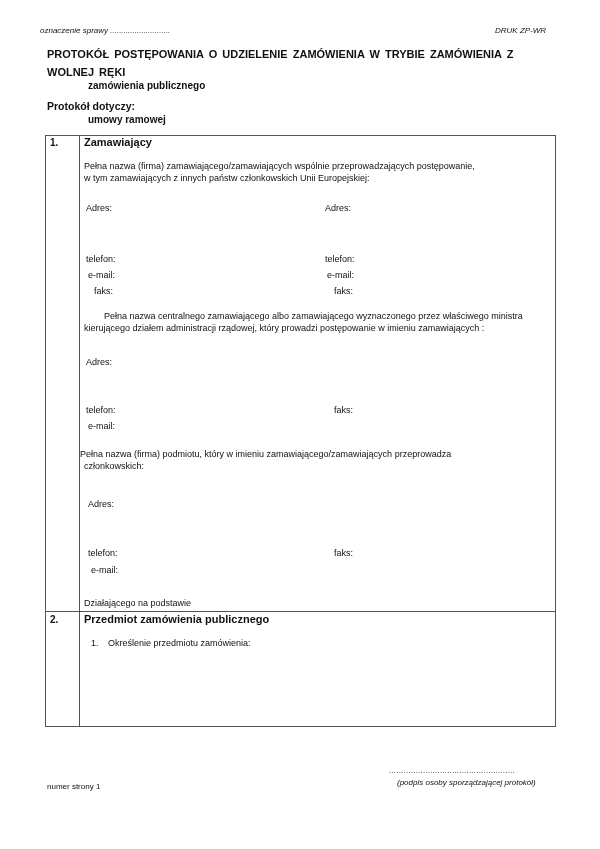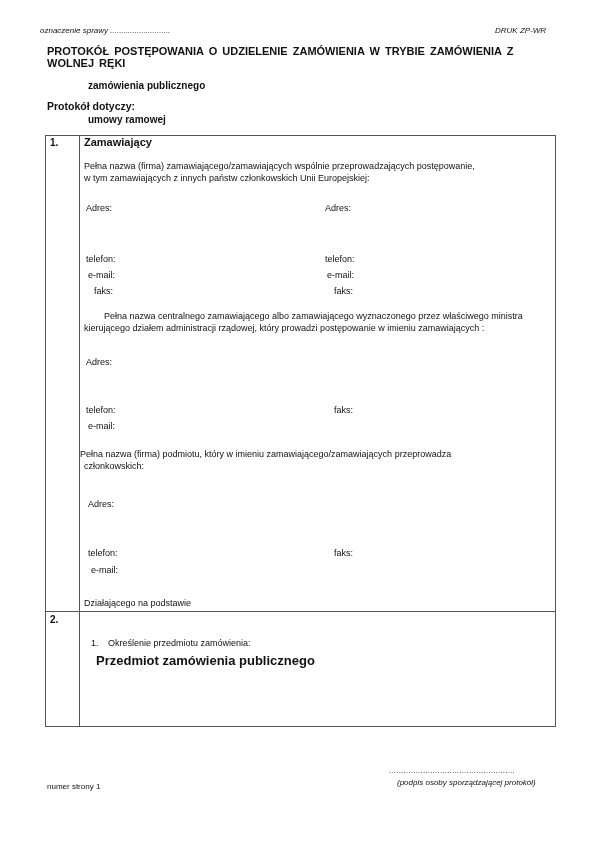--- a/index.html
+++ b/index.html
@@ -1,20 +1,20 @@
 <!DOCTYPE html>
 <html><head>
   <meta charset="utf-8">
   <style>
     html, body { margin:0; padding:0; background:#ffffff; }
     body { width:600px; height:849px; position:relative; overflow:hidden;
       font-family:"Liberation Sans", sans-serif; color:#111; }
     .abs { position:absolute; white-space:nowrap; }
     .small-italic { font-size:8px; font-style:italic; }
-    .title { font-size:11px; font-weight:bold; left:47px; top:45px; width:508px; white-space:normal; line-height:12px; word-spacing:2px; }
+    .title { font-size:11px; font-weight:bold; left:47px; top:45px; width:508px; white-space:normal; line-height:18px; word-spacing:2px; }
     .bold10 { font-size:10.5px; font-weight:bold; }
     .t9 { font-size:9px; }
     .table { position:absolute; left:45px; top:135px; width:511px; height:592px; border:1px solid #555; box-sizing:border-box; }
     .vdiv { position:absolute; left:79px; top:135px; width:1px; height:592px; background:#555; }
     .hdiv { position:absolute; left:45px; top:611px; width:511px; height:1px; background:#555; }
   </style>
 </head>
 <body>
 
 <div class="abs small-italic" style="left:40px; top:26px;">oznaczenie sprawy ...........................</div>
@@ -58,19 +58,19 @@
 <div class="abs t9" style="left:84px; top:461px;">członkowskich:</div>
 
 <div class="abs t9" style="left:88px; top:499px;">Adres:</div>
 <div class="abs t9" style="left:88px; top:548px;">telefon:</div>
 <div class="abs t9" style="left:334px; top:548px;">faks:</div>
 <div class="abs t9" style="left:91px; top:565px;">e-mail:</div>
 
 <div class="abs t9" style="left:84px; top:598px;">Działającego na podstawie</div>
 
 <div class="abs bold10" style="left:50px; top:614px; font-size:10px;">2.</div>
-<div class="abs bold10" style="left:96px; top:613px; font-size:13px;margin-top:40px;">Przedmiot zamówienia publicznego</div>
+<div class="abs bold10" style="left:84px; top:613px; font-size:11px;">Przedmiot zamówienia publicznego</div>
 <div class="abs t9" style="left:91px; top:638px;">1.</div>
 <div class="abs t9" style="left:108px; top:638px;">Określenie przedmiotu zamówienia:</div>
 
 <div class="abs" style="left:47px; top:770px; font-size:8px;margin-top:12px;">numer strony 1</div>
 <div class="abs" style="left:389px; top:766px; font-size:8px; letter-spacing:0.2px;">....................................................</div>
 <div class="abs small-italic" style="left:397px; top:778px;">(podpis osoby sporządzającej protokół)</div>
 
 </body></html>

